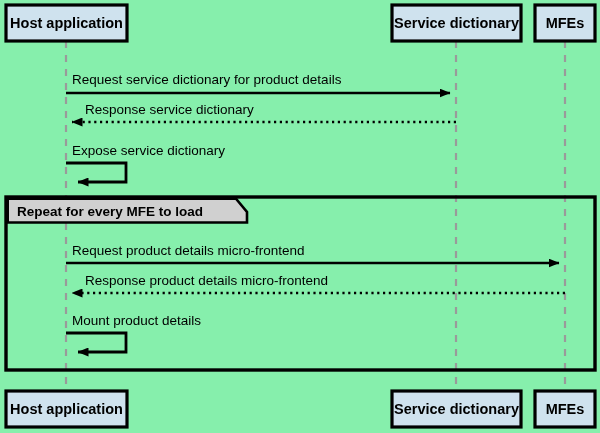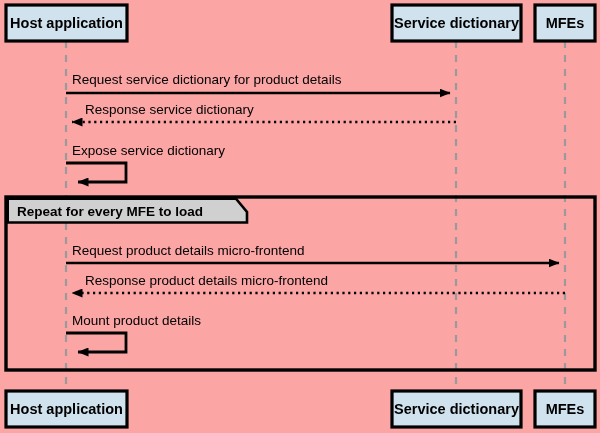--- a/index.html
+++ b/index.html
@@ -11,21 +11,21 @@
     width: 600px;
     height: 433px;
     font-family: "Liberation Sans", sans-serif;
     -webkit-font-smoothing: antialiased;
   }
   #diagram {
     position: relative;
     width: 600px;
     height: 433px;
     overflow: hidden;
-    background: #fca5a5;
+    background: #86efac;
   }
   svg.layer {
     position: absolute;
     left: 0;
     top: 0;
     width: 600px;
     height: 433px;
   }
   .participant-label {
     font-family: "Liberation Sans", sans-serif;

